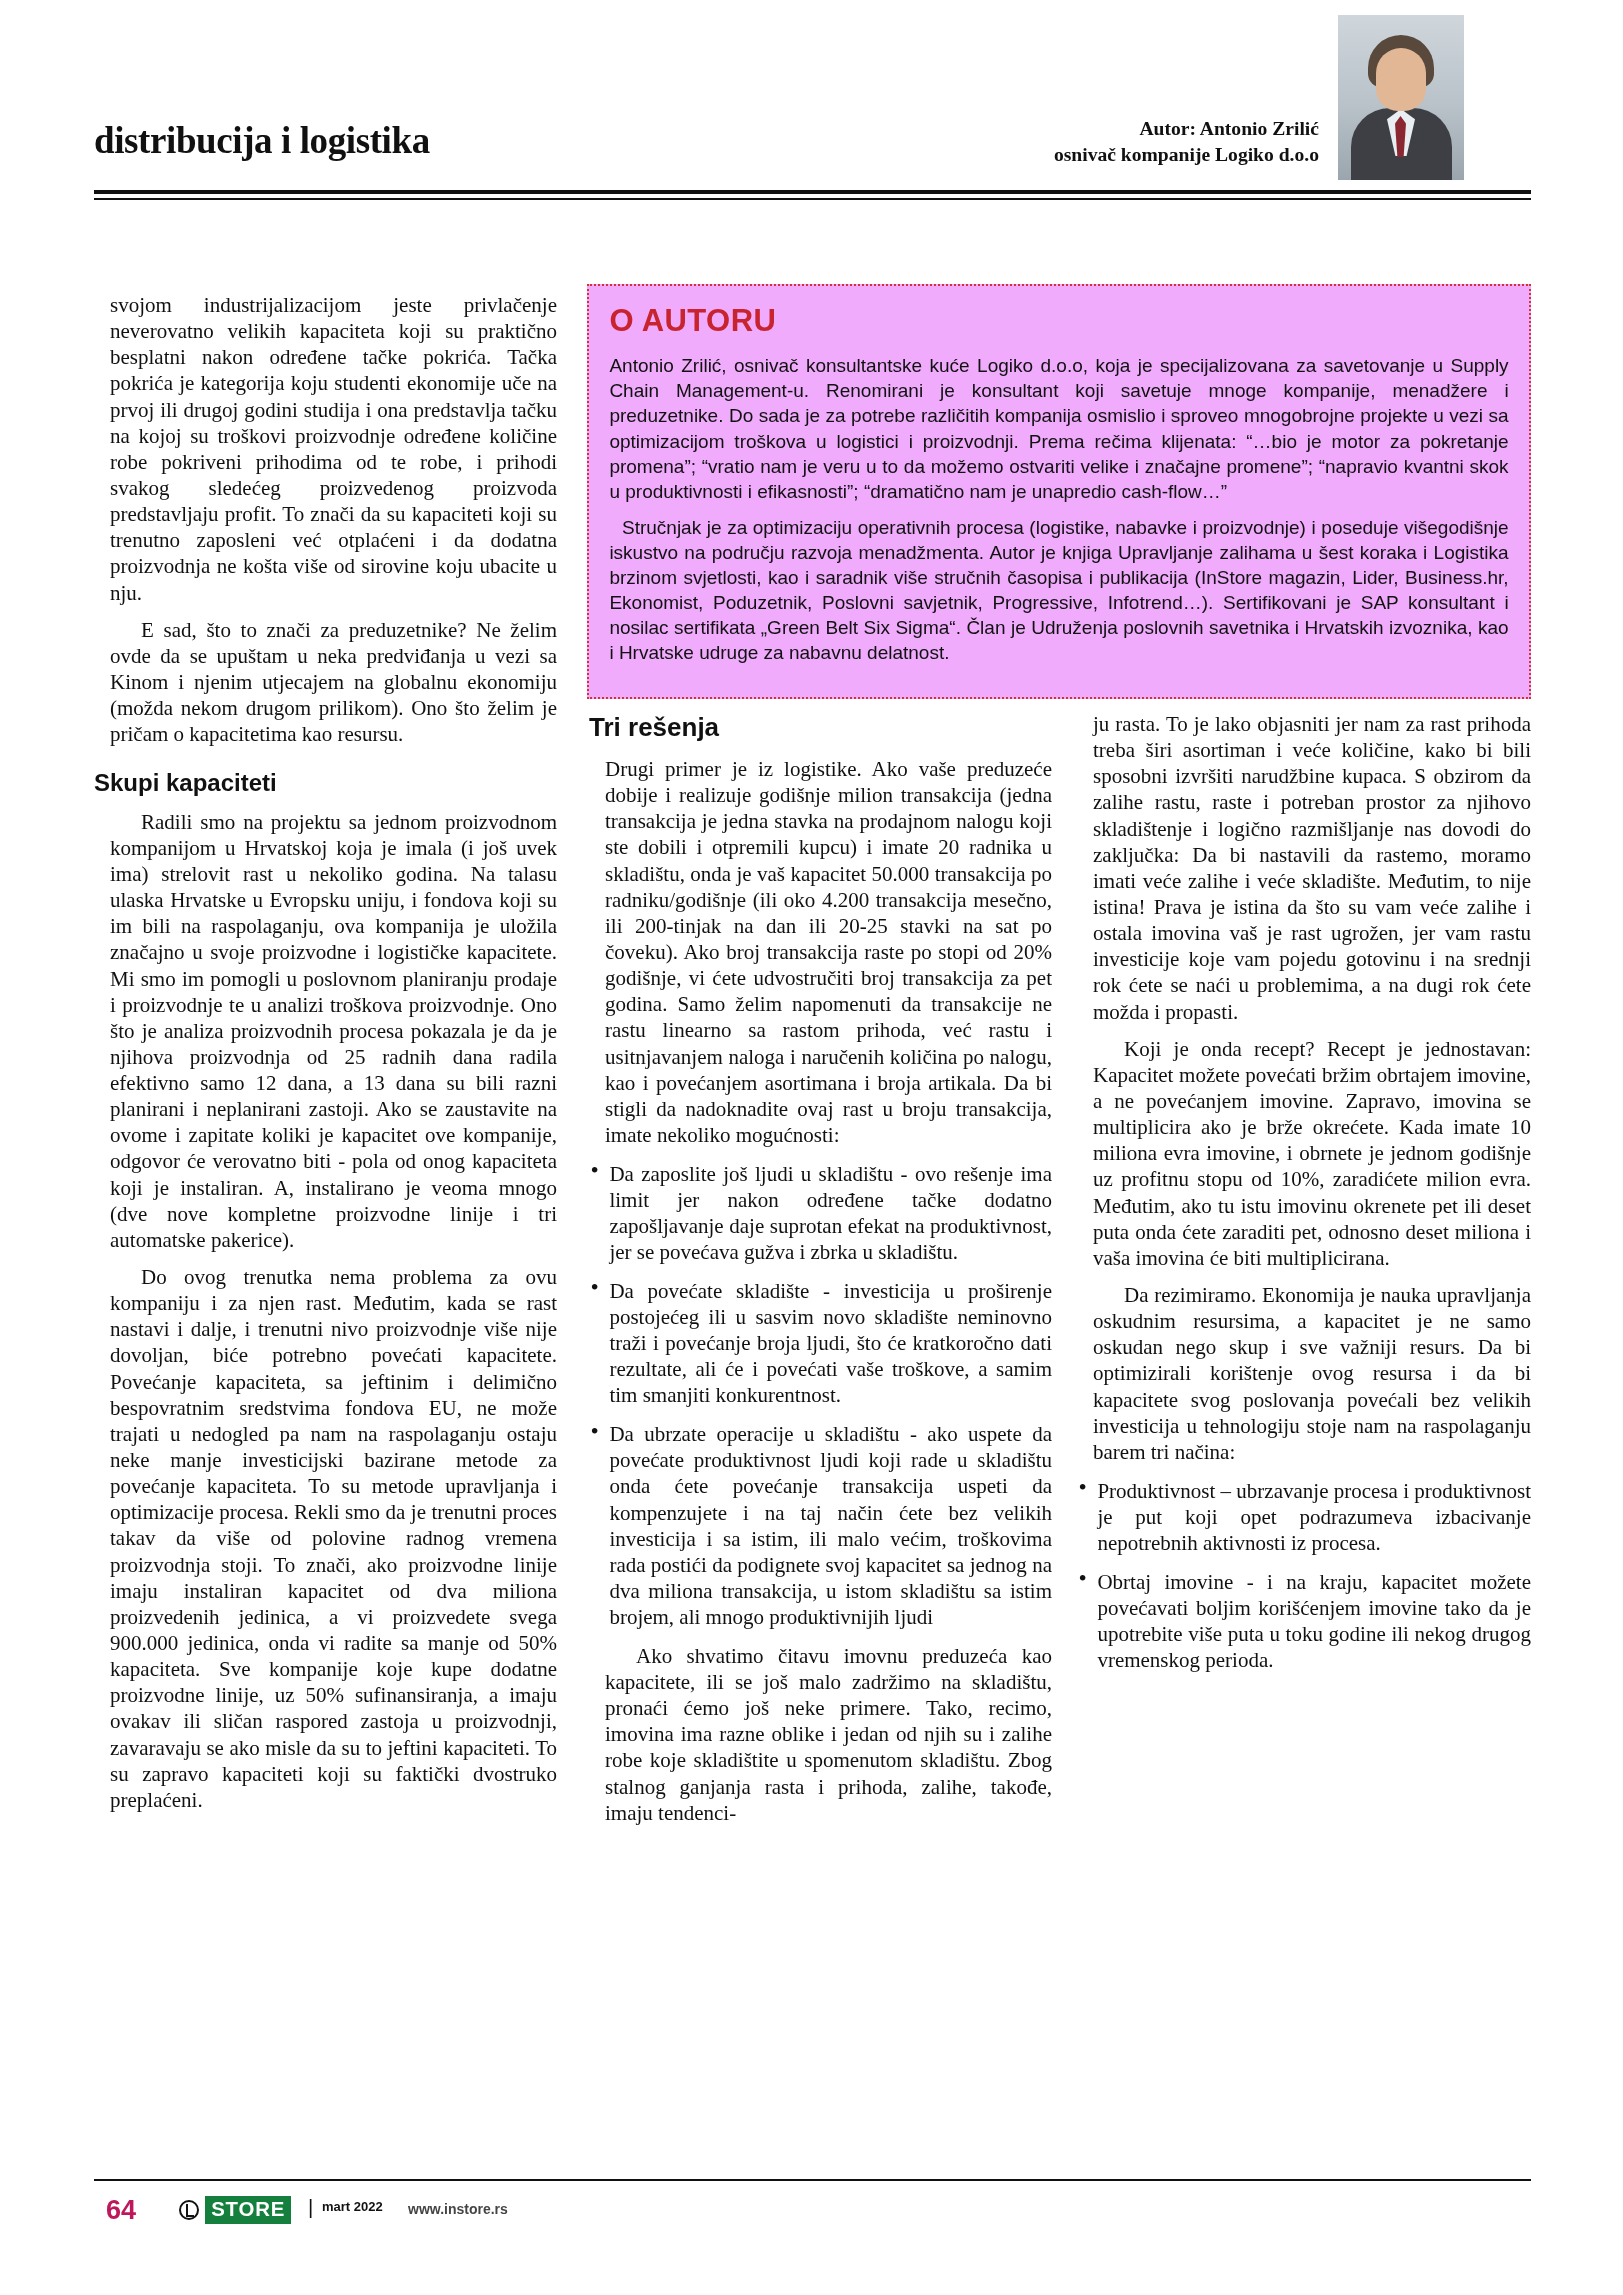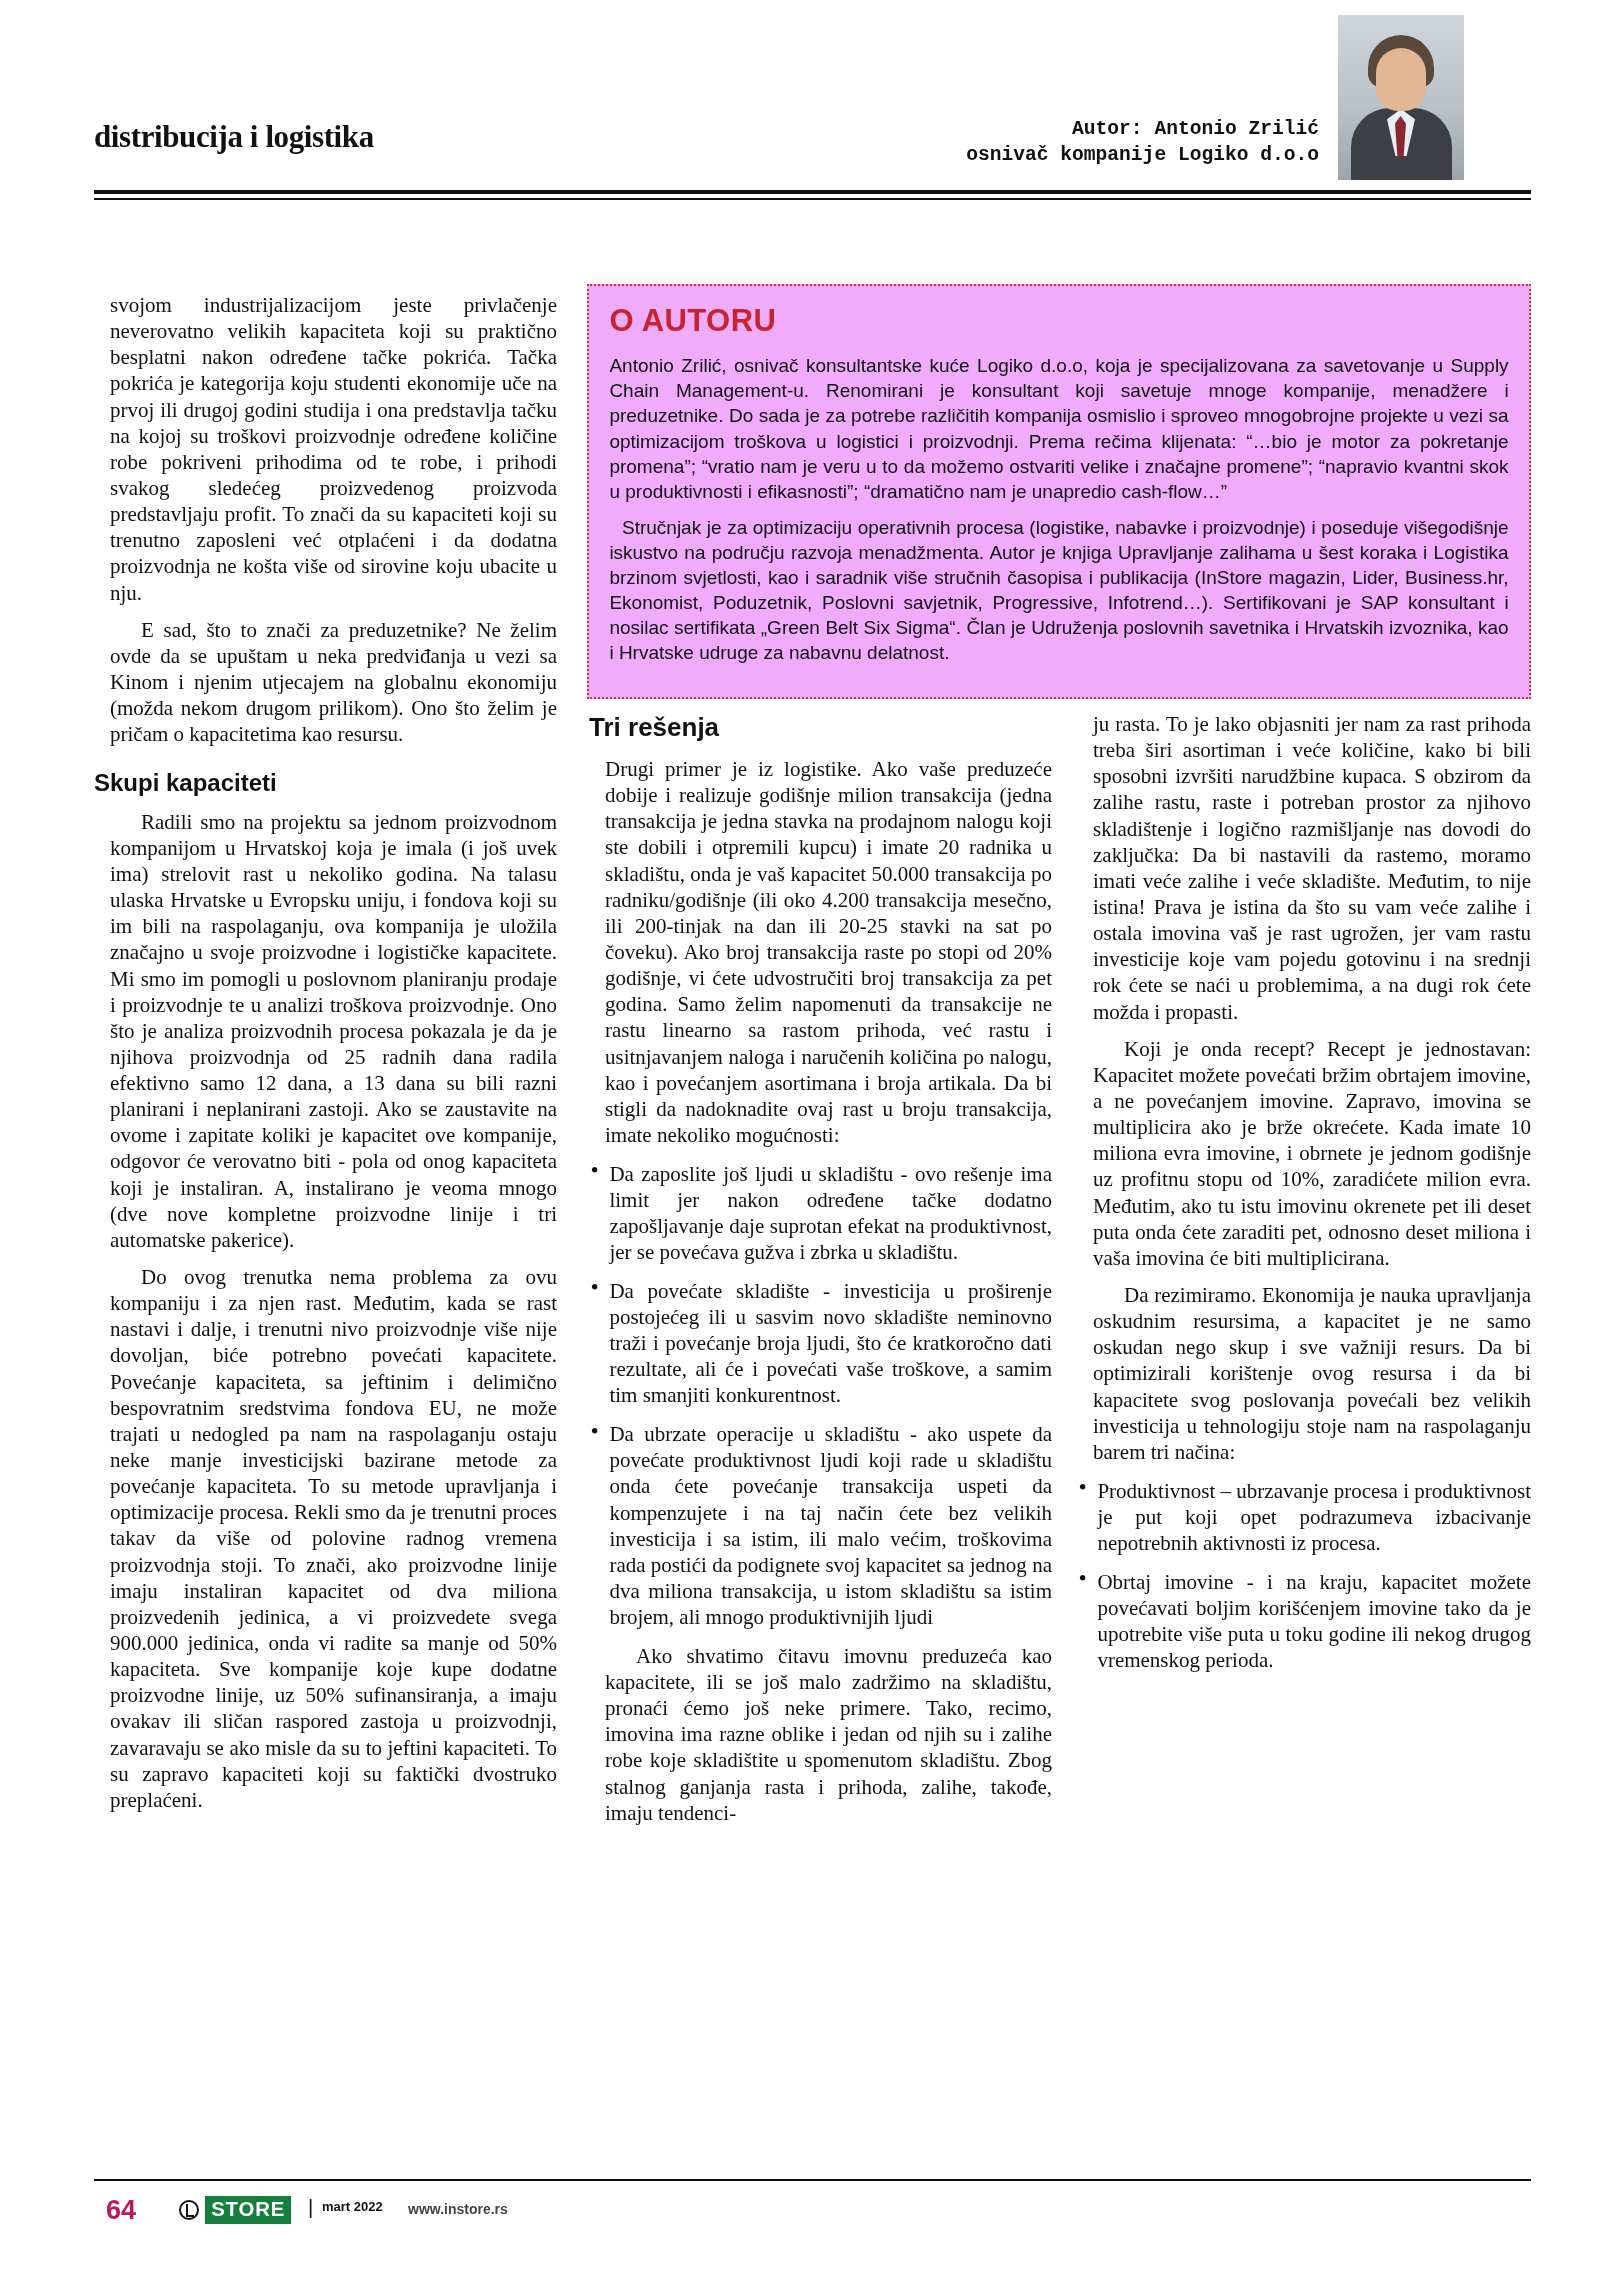--- a/index.html
+++ b/index.html
@@ -25,33 +25,33 @@
   .masthead {
     position: absolute;
     left: 94px;
     top: 94px;
     width: 1437px;
     height: 94px;
   }
   .masthead-title {
     font-family: "Liberation Serif", serif;
     font-weight: bold;
-    font-size: 31px;
+    font-size: 37px;
     letter-spacing: -0.4px;
     color: #111;
     position: absolute;
     left: 0;
     top: 25px;
   }
   .masthead-author {
     position: absolute;
     right: 212px;
     top: 22px;
     text-align: right;
-    font-family: Liberation Mono, monospace;
+    font-family: Liberation Serif, serif;
     font-weight: bold;
     font-size: 19.6px;
     line-height: 1.35;
     color: #111;
     margin-left: 32px;
   }
   .author-photo {
     position: absolute;
     right: 67px;
     top: -79px;

